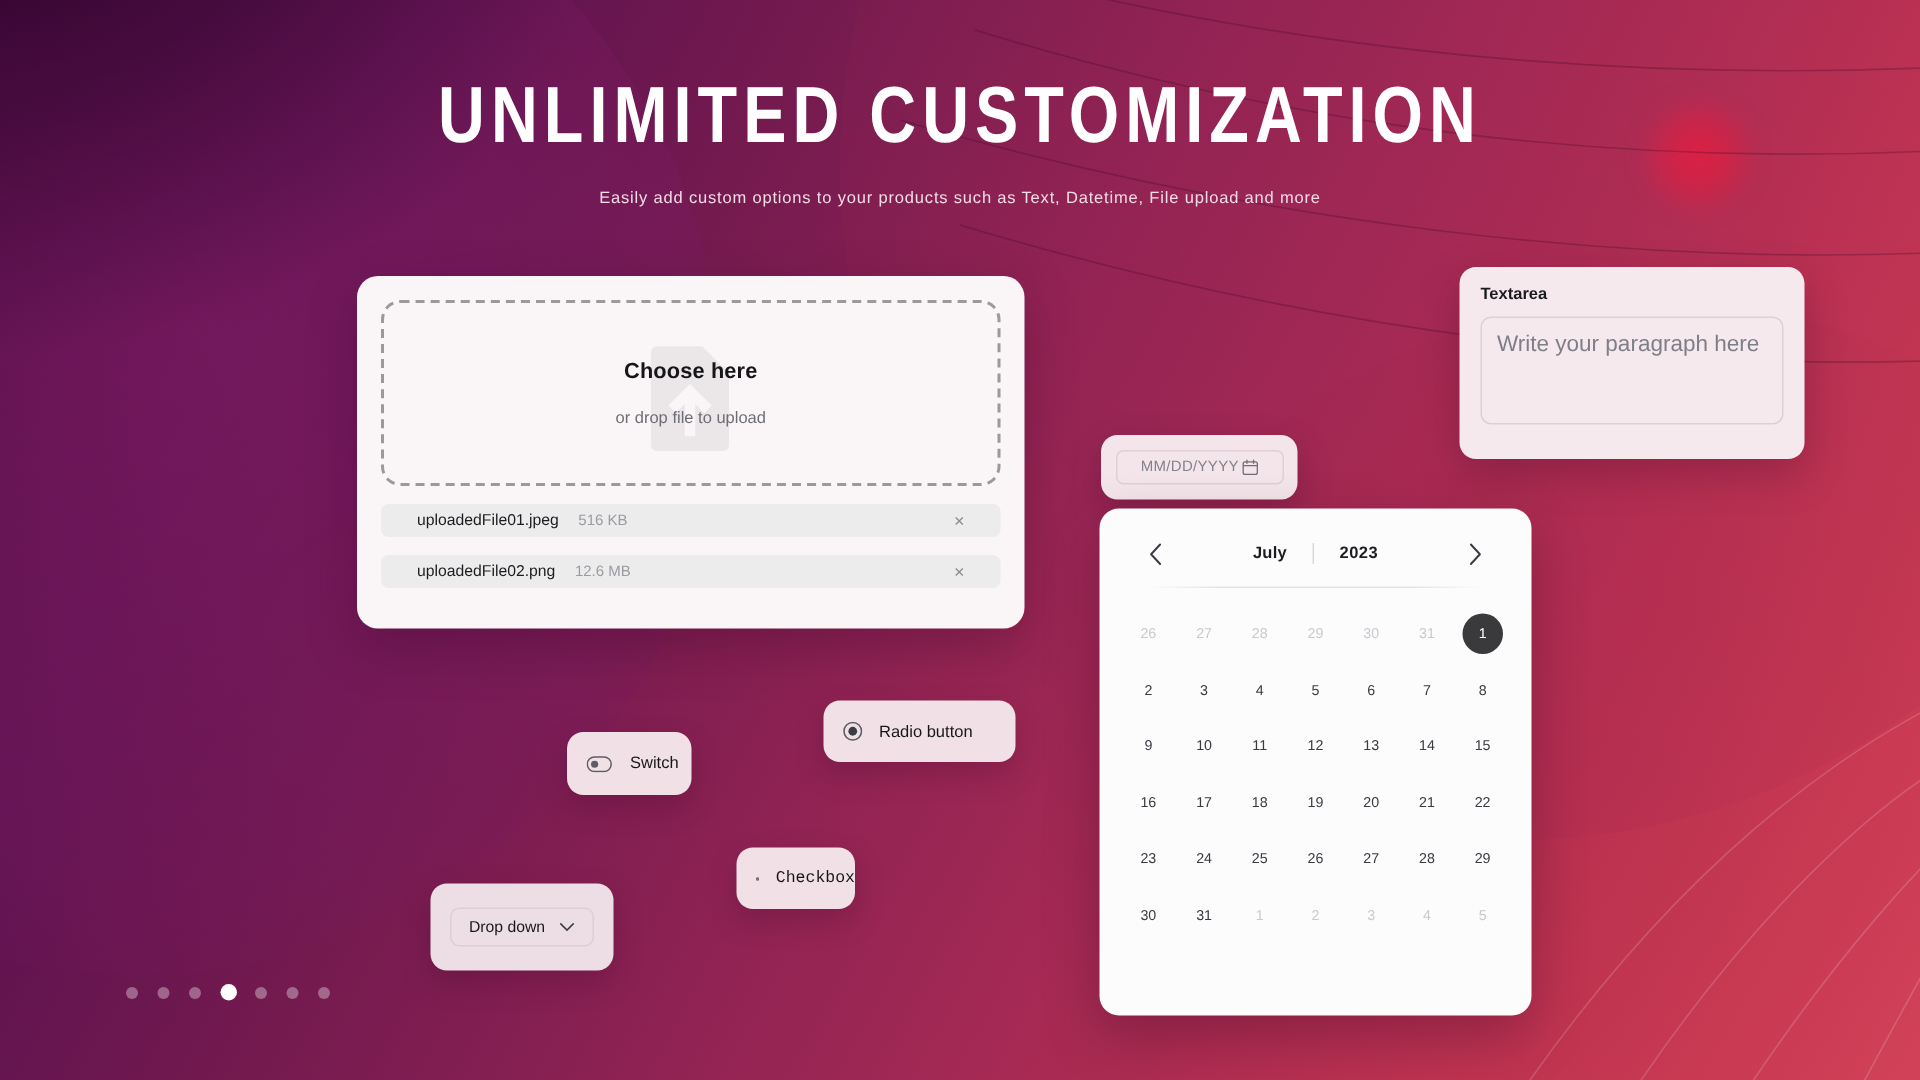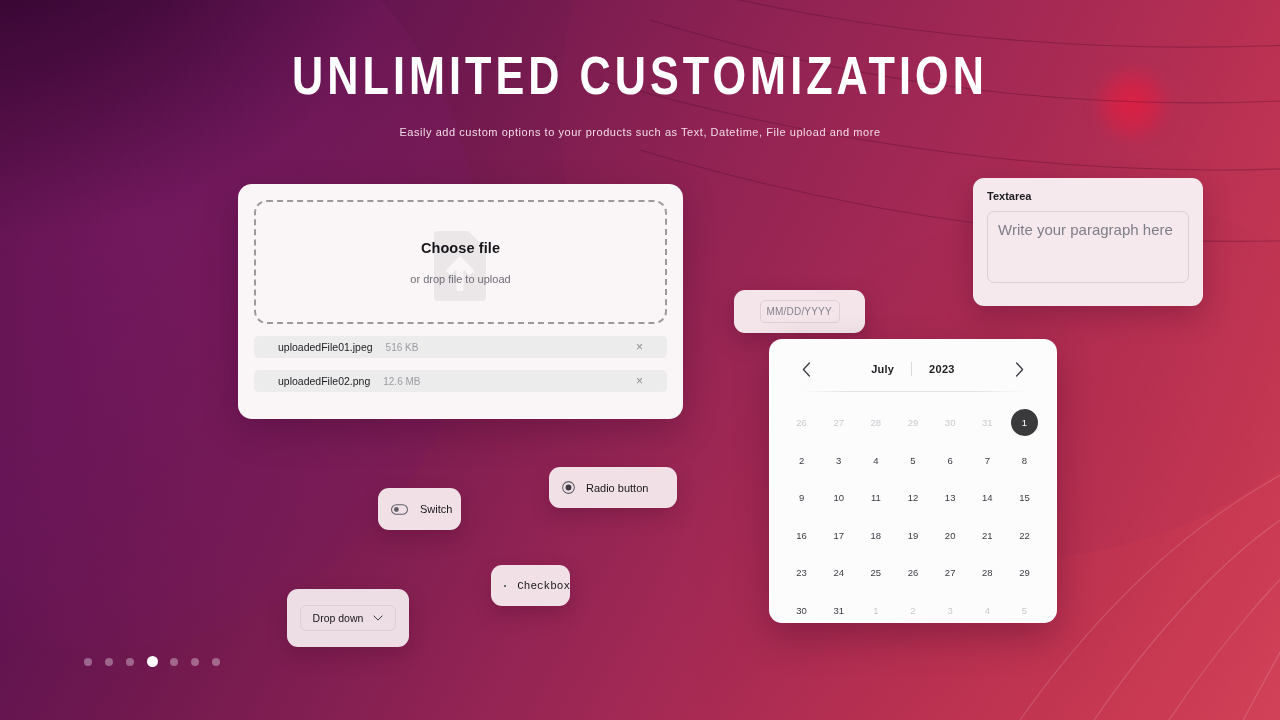--- a/index.html
+++ b/index.html
@@ -121,34 +121,33 @@
   .ta-placeholder { font-size:15px; color:#7e7e88; }
 
   
   .date-card {
     position:absolute; left:734px; top:290px; width:131px; height:43px;
     background:#f3e5ea; border-radius:11px;
     box-shadow:0 8px 22px rgba(48,4,36,.25);
     display:flex; align-items:center; justify-content:center;
   }
   .date-field {
-    width:80px; height:23px;
+    width:112px; height:23px;
     border:1px solid #ded0d6; border-radius:5px;
-    display:flex; align-items:center; padding:0 6px;
+    display:flex; align-items:center; padding:0 16px;
   }
   .date-placeholder { font-size:10px; color:#83838d; letter-spacing:.2px; }
   .date-cal-icon { margin-left:auto; display:block; }
 
   
   .calendar {
-    position:absolute; left:733px; top:339px; width:288px; height:284px;
+    position:absolute; left:733px; top:339px; width:288px; height:338px;
     background:#fdfcfc; border-radius:13px;
     box-shadow:0 14px 36px rgba(48,4,36,.30);
     padding:20px 14px 10px;
-    margin-left:36px;
   }
   .cal-head { display:flex; align-items:center; justify-content:center; position:relative; height:20px; }
   .cal-nav { position:absolute; cursor:pointer; display:block; }
   .cal-prev { left:19px; }
   .cal-next { right:19px; }
   .cal-month { font-size:11px; font-weight:bold; color:#1d1d21; letter-spacing:.2px; }
   .cal-sep { width:1px; height:14px; background:#d9d9dd; margin:0 17px; }
   .cal-year { font-size:11px; font-weight:bold; color:#1d1d21; letter-spacing:.3px; }
   .cal-divider { margin:12px 18px 0; height:1px; background:linear-gradient(90deg,rgba(220,220,224,0),#e2e2e6 22%,#e2e2e6 78%,rgba(220,220,224,0)); }
   .cal-grid { margin-top:12px; display:grid; grid-template-columns:repeat(7,1fr); }
@@ -237,21 +236,21 @@
   <div class="subhead">Easily add custom options to your products such as Text, Datetime, File upload and more</div>
 </div>
 
 <div class="upload-card">
   <div class="dropzone">
     <svg class="dz-icon" width="58" height="72" viewBox="0 0 58 72">
       <path d="M6 2 h30 l18 18 v48 a4 4 0 0 1 -4 4 H6 a4 4 0 0 1 -4 -4 V6 a4 4 0 0 1 4 -4 z" fill="#000"></path>
       <path d="M36 2 l18 18 h-18 z" fill="#000"></path>
       <path d="M28 62 V34 M16 44 L28 32 L40 44" stroke="#fff" stroke-width="7" fill="none"></path>
     </svg>
-    <div class="dz-title">Choose file</div>
+    <div class="dz-title">Choose here</div>
     <div class="dz-sub">or drop file to upload</div>
   </div>
 
   <div class="file-row">
     <span class="file-name">uploadedFile01.jpeg</span>
     <span class="file-size">516 KB</span>
     <span class="file-x">×</span>
   </div>
   <div class="file-row">
     <span class="file-name">uploadedFile02.png</span>

